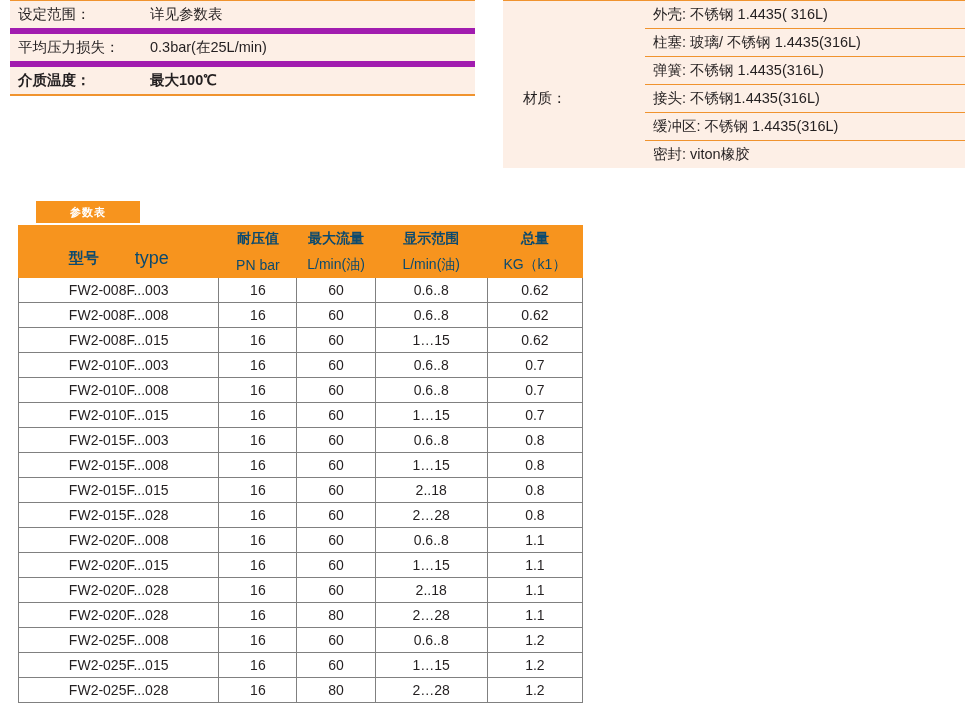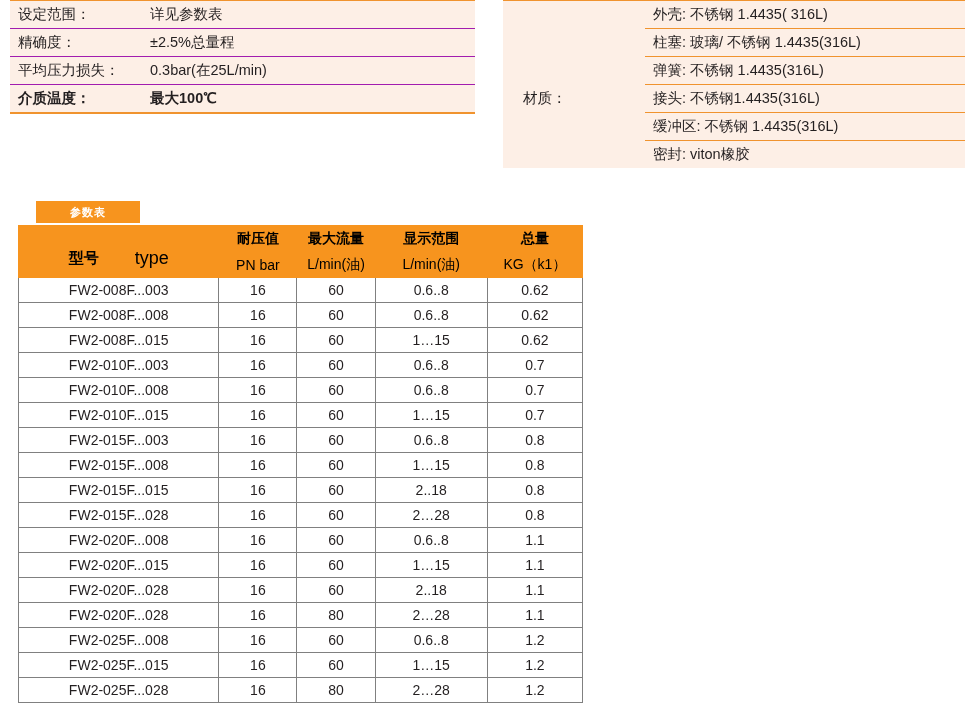--- a/index.html
+++ b/index.html
@@ -20,21 +20,21 @@
   .spec-left {
     position: absolute;
     left: 10px;
     top: 0px;
     width: 465px;
     border-collapse: collapse;
     border-top: 1px solid #f0932e;
     border-bottom: 2px solid #f0932e;
   }
   .spec-left td {
-    border-bottom: 1px solid #a21caf;
+    border-bottom: 6px solid #a21caf;
     font-size: 14.5px;
     padding: 3px 4px 4px 4px;
     height: 20px;
     vertical-align: middle;
     background: #fdefe6;
   }
   .spec-left tr:last-child td { border-bottom: none; font-weight: bold; }
   .spec-left .k {
     width: 122px;
     padding-left: 8px;
@@ -108,21 +108,21 @@
   .param-table th, .param-table td {
     border: 1px solid #808080;
     font-size: 14px;
     text-align: center;
     height: 24px;
     padding: 0;
     background: #ffffff;
   }
   .param-table thead th {
     background: #f7941e;
-    color: #000000;
+    color: #0c4a6e;
     border: 1px solid #f7941e;
     font-weight: bold;
     font-size: 14px;
   }
   .param-table thead tr.row1 th { height: 26px; }
   .param-table thead tr.row2 th { height: 24px; font-weight: normal; }
   .param-table thead th.model-col {
     border-bottom: 1px solid #f7941e;
     text-align: center;
   }
@@ -148,24 +148,20 @@
   .param-table tbody td { color: #231f20; }
 </style>
 </head>
 <body>
 
 <table class="spec-left">
   <tbody>
     <tr>
       <td class="k">设定范围：</td>
       <td class="v">详见参数表</td>
-    </tr>
-    <tr>
-      <td class="k">精确度：</td>
-      <td class="v">±2.5%总量程</td>
     </tr>
     <tr>
       <td class="k">平均压力损失：</td>
       <td class="v">0.3bar(在25L/min)</td>
     </tr>
     <tr>
       <td class="k">介质温度：</td>
       <td class="v">最大100℃</td>
     </tr>
   </tbody>

